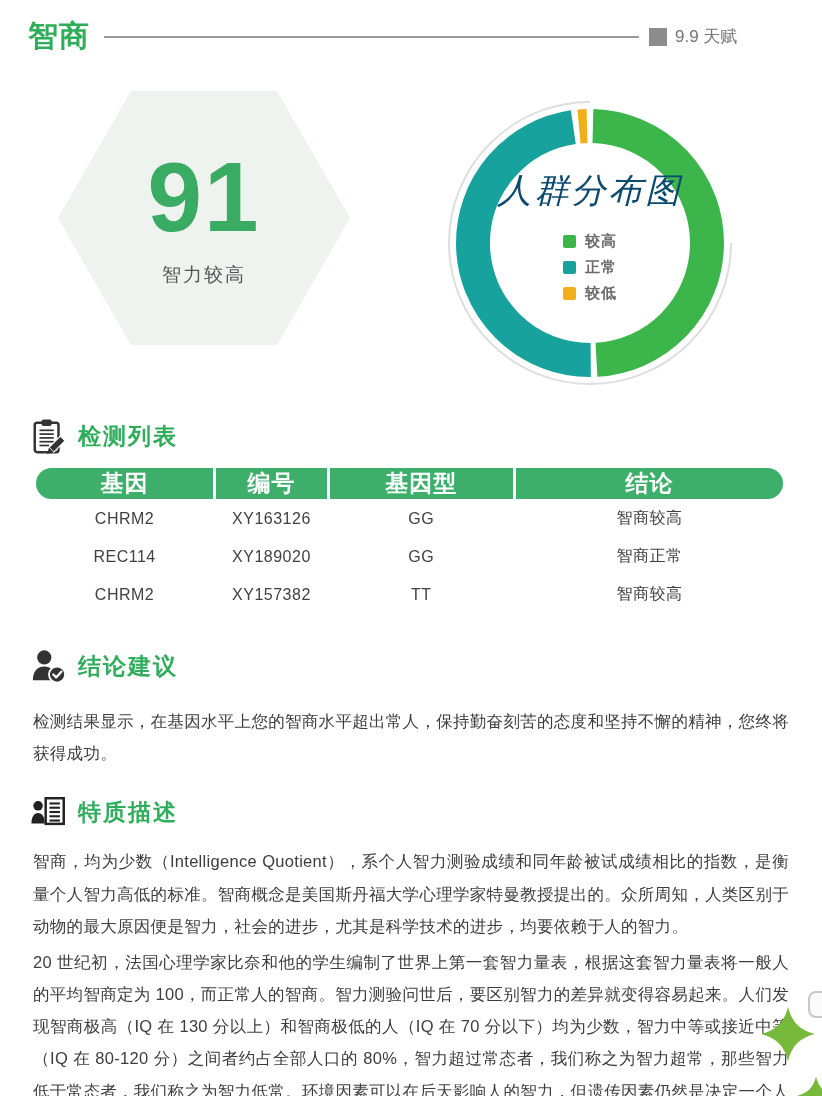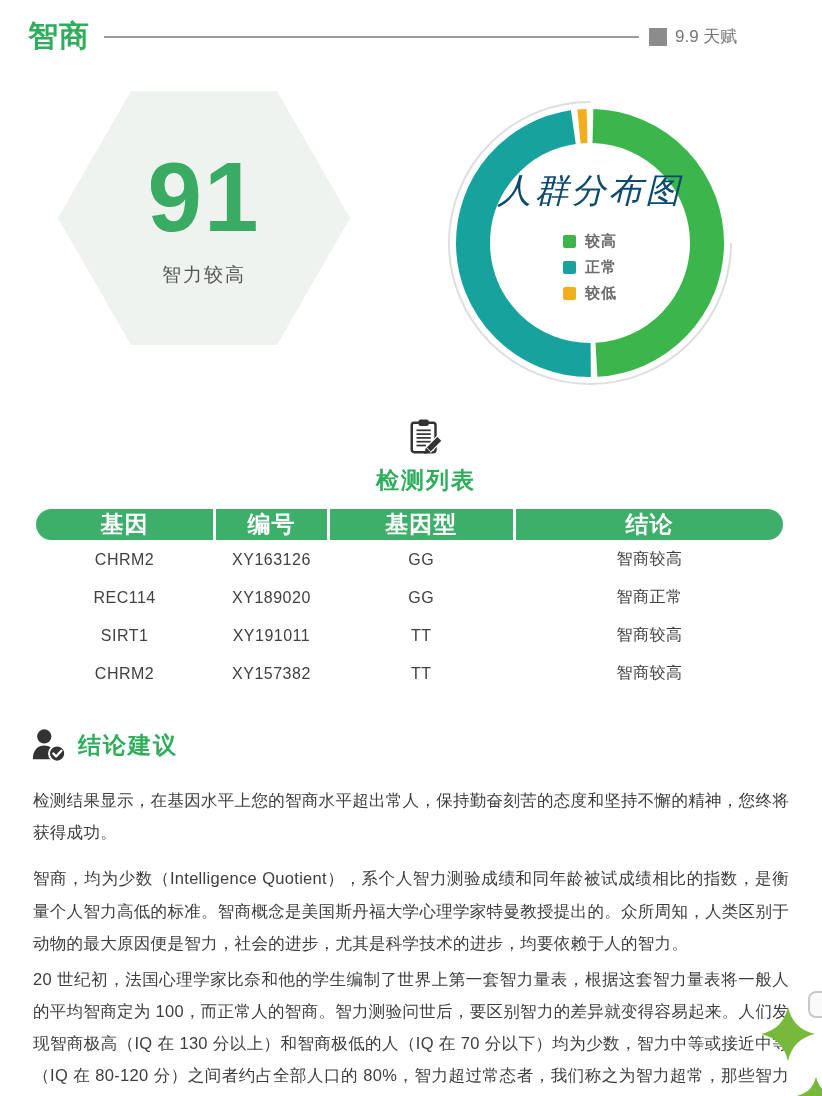--- a/index.html
+++ b/index.html
@@ -36,21 +36,21 @@
   .donut-title { font-size:34px; color:#0c4a6e; letter-spacing:3px; margin-top:-16px;font-style:italic; }
   .legend { margin-top:18px; display:flex; flex-direction:column; gap:7px;font-weight:bold; }
   .legend-item { display:flex; align-items:center; gap:9px; }
   .legend-swatch { width:13px; height:13px; border-radius:2px; flex:0 0 auto; }
   .legend-label { font-size:15px; color:#6b6b6b; letter-spacing:1px; }
 
   
   .section-head { display:flex; align-items:center; gap:10px; padding-left:30px; }
   .section-head .icon { width:38px; height:38px; flex:0 0 auto; }
   .section-title { font-size:23px; font-weight:700; color:#2EAD5B; letter-spacing:2px; }
-  .mt-detect { margin-top:22px;flex-direction:column; }
+  .mt-detect { margin-top:22px; }
   .mt-conclusion { margin-top:34px; }
   .mt-traits { margin-top:24px; }
 
   
   .gene-table { width:753px; margin:13px 0 0 33px; border-collapse:separate; border-spacing:3px 0; table-layout:fixed; }
   .gene-table th {
     background:#3DAF6B; color:#fff; font-size:23px; font-weight:700;
     height:31px; letter-spacing:1px;
   }
   .gene-table th:first-child { border-radius:16px 0 0 16px; }
@@ -157,45 +157,52 @@
         <td>GG</td>
         <td>智商较高</td>
       </tr>
       <tr>
         <td>REC114</td>
         <td>XY189020</td>
         <td>GG</td>
         <td>智商正常</td>
       </tr>
       <tr>
-        <td>SIRT1</td>
-        <td>XY191011</td>
-        <td>TT</td>
-        <td>智商较高</td>
-      </tr>
-      <tr>
         <td>CHRM2</td>
         <td>XY157382</td>
         <td>TT</td>
         <td>智商较高</td>
       </tr>
     </tbody>
   </table>
 
   <div class="section-head mt-conclusion">
     <svg class="icon" viewBox="0 0 40 40">
       <circle cx="15" cy="11" r="7.5" fill="#333"></circle>
       <path d="M3 35 c0-10 5.5-14.5 12-14.5 s12 4.5 12 14.5 z" fill="#333"></path>
       <circle cx="28.5" cy="29" r="8.5" fill="#333" stroke="#fff" stroke-width="2"></circle>
       <path d="M24.5 29 l3 3 l5.5-6" stroke="#fff" stroke-width="2.4" fill="none" stroke-linecap="round" stroke-linejoin="round"></path>
     </svg>
     <div class="section-title">结论建议</div>
   </div>
   <p class="body-text">检测结果显示，在基因水平上您的智商水平超出常人，保持勤奋刻苦的态度和坚持不懈的精神，您终将获得成功。</p>
 
+  <div class="section-head mt-traits">
+    <svg class="icon" viewBox="0 0 40 40">
+      <circle cx="8.5" cy="13.5" r="5" fill="#222"></circle>
+      <path d="M1.5 32 c0-8 3.8-11 7-11 s7 3 7 11 z" fill="#222"></path>
+      <rect x="16.5" y="5.5" width="19" height="27" fill="#fff" stroke="#222" stroke-width="2.6"></rect>
+      <line x1="20.5" y1="11" x2="31.5" y2="11" stroke="#222" stroke-width="2.2"></line>
+      <line x1="20.5" y1="15.5" x2="31.5" y2="15.5" stroke="#222" stroke-width="2.2"></line>
+      <line x1="20.5" y1="20" x2="31.5" y2="20" stroke="#222" stroke-width="2.2"></line>
+      <line x1="20.5" y1="24.5" x2="31.5" y2="24.5" stroke="#222" stroke-width="2.2"></line>
+      <line x1="20.5" y1="29" x2="31.5" y2="29" stroke="#222" stroke-width="2.2"></line>
+    </svg>
+    <div class="section-title">特质描述</div>
+  </div>
   <p class="body-text tight">智商，均为少数（Intelligence Quotient），系个人智力测验成绩和同年龄被试成绩相比的指数，是衡量个人智力高低的标准。智商概念是美国斯丹福大学心理学家特曼教授提出的。众所周知，人类区别于动物的最大原因便是智力，社会的进步，尤其是科学技术的进步，均要依赖于人的智力。</p>
   <p class="body-text follow">20 世纪初，法国心理学家比奈和他的学生编制了世界上第一套智力量表，根据这套智力量表将一般人的平均智商定为 100，而正常人的智商。智力测验问世后，要区别智力的差异就变得容易起来。人们发现智商极高（IQ 在 130 分以上）和智商极低的人（IQ 在 70 分以下）均为少数，智力中等或接近中等（IQ 在 80-120 分）之间者约占全部人口的 80%，智力超过常态者，我们称之为智力超常，那些智力低于常态者，我们称之为智力低常。环境因素可以在后天影响人的智力，但遗传因素仍然是决定一个人智力的最根本原</p>
 
   <svg class="sparkle" viewBox="0 0 52 52">
     <path d="M26 1 C29.5 15 37 22.5 51 26 C37 29.5 29.5 37 26 51 C22.5 37 15 29.5 1 26 C15 22.5 22.5 15 26 1 Z" fill="#77B93B"></path>
   </svg>
   <svg class="corner-sparkle" viewBox="0 0 52 52">
     <path d="M26 1 C29.5 15 37 22.5 51 26 C37 29.5 29.5 37 26 51 C22.5 37 15 29.5 1 26 C15 22.5 22.5 15 26 1 Z" fill="#77B93B"></path>
   </svg>
   <div class="side-button"></div>

